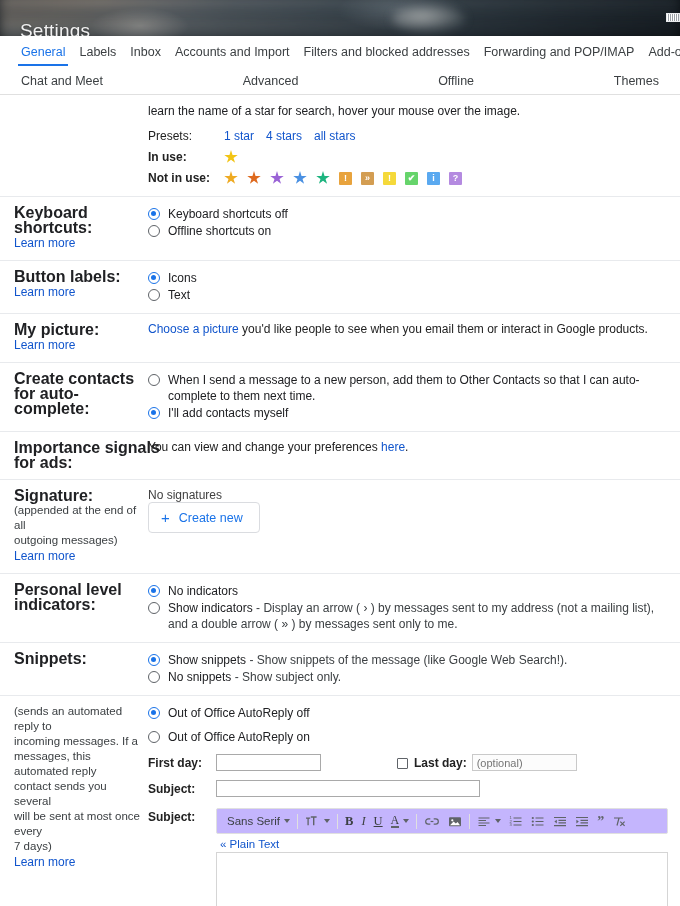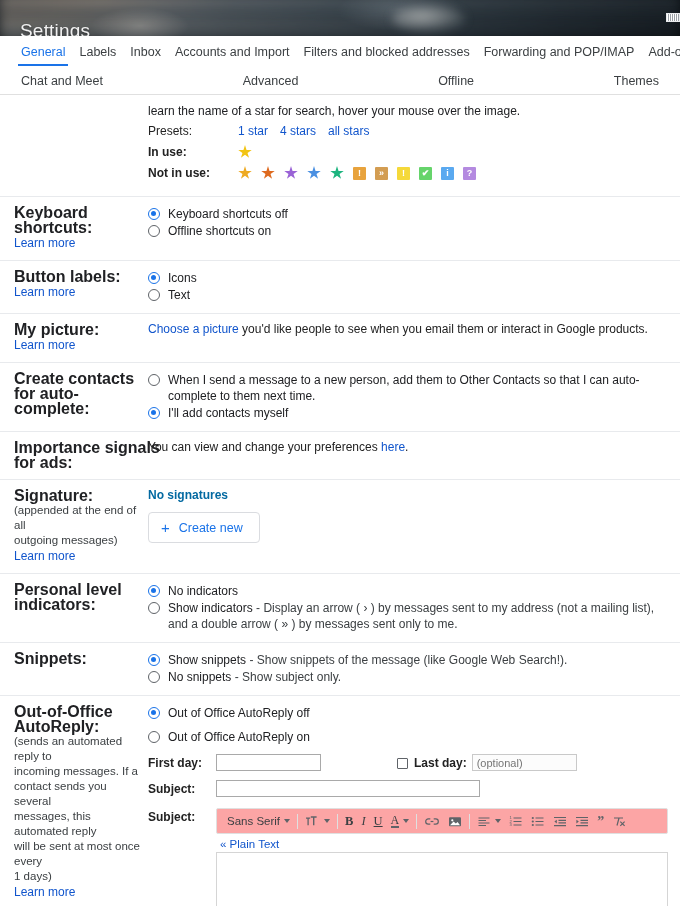--- a/index.html
+++ b/index.html
@@ -114,21 +114,21 @@
     line-height: 15px;
   }
   .field-col { flex: 1 1 auto; padding-right: 12px; }
   a, .link {
     color: #15c; text-decoration: none; cursor: pointer;
   }
   .learn { color: #15c; font-size: 12px; cursor: pointer; line-height: 16px; display:inline-block;}
 
   
   .stars-intro { font-size: 12px; color: #202124; line-height: 16px; padding-bottom: 5px; }
-  .star-line { display: flex; align-items: flex-start; height: 19px; margin-bottom: 2px; gap: 14px; }
+  .star-line { display: flex; align-items: flex-end; height: 19px; margin-bottom: 2px; }
   .star-line .cap { font-weight: bold; font-size: 12px; width: 76px; flex: 0 0 76px; }
   .star-line .cap.normal { font-weight: normal; }
   .preset-links { display: flex; gap: 12px; }
   .preset-links span { color: #15c; font-size: 12px; cursor: pointer; }
   .icon-strip { display: flex; align-items: center; gap: 9px; }
   .star {
     width: 14px; height: 14px; display: inline-block;
     clip-path: polygon(50% 0%, 61% 35%, 98% 35%, 68% 57%, 79% 91%, 50% 70%, 21% 91%, 32% 57%, 2% 35%, 39% 35%);
   }
   .badge {
@@ -156,21 +156,21 @@
   .opt-text b { font-weight: normal; }
   .opt-text .dim { color: #3c4043; font-weight: normal; }
 
   .cbox {
     width: 11px; height: 11px; border: 1px solid #5f6368;
     background: #fff; flex: 0 0 11px; margin-right: 6px;
     margin-top: 2px; cursor: pointer; border-radius: 1px;
   }
 
   
-  .nosig { font-weight: bold; font-size: 12px; color: #0369a1; margin-bottom: 10px; }
+  .nosig { font-weight: normal; font-size: 12px; color: #404040; margin-bottom: 0; }
   .btn-create {
     display: inline-flex; align-items: center; gap: 9px;
     border: 1px solid #dadce0; border-radius: 4px;
     padding: 7px 16px 7px 12px;
     color: #1a73e8; font-size: 12.5px; font-weight: 500;
     background: #fff; cursor: pointer;
   }
   .btn-create .plus { font-size: 15px; line-height: 1; }
 
   
@@ -186,21 +186,21 @@
   .tbox.firstday { width: 105px; }
   .tbox.subject  { width: 264px; }
   .tbox.lastday  { width: 105px; border-color: #c9c9c9; color:#9aa0a6; background:#fcfcfc;}
   .lastday-group { display: flex; align-items: center; margin-left: 76px; }
   .lastday-group .lbl { font-weight: bold; font-size: 12px; margin-right: 5px; }
 
   
   .editor-wrap { margin-top: 2px; }
   .toolbar {
     display: flex; align-items: center;
-    border: 1px solid #e0e0e0; background: #fca5a5;
+    border: 1px solid #e0e0e0; background: #c4b5fd;
     height: 26px; width: 452px; padding: 0 2px;
     border-radius: 2px;
   }
   .tb-item {
     display: flex; align-items: center; justify-content: center;
     height: 22px; padding: 0 4px; color: #5f6368;
     font-size: 12px; cursor: pointer; white-space: nowrap;
   }
   .tb-font { padding: 0 4px 0 8px; font-size: 11.5px; color: #3c4043; }
   .caret {
@@ -402,28 +402,27 @@
         </div>
         <div class="opt">
           <span class="radio"></span>
           <span class="opt-text"><b>No snippets</b><span class="dim"> - Show subject only.</span></span>
         </div>
       </div>
   </div>
 
   <div class="row noborder">
     <div class="label-col">
-      <div class="lbl">Out-of-Office AutoReply:</div>
       <div id="ooo-sub">
           <div class="sub">(sends an automated reply to</div>
           <div class="sub">incoming messages. If a</div>
+          <div class="sub">messages, this automated reply</div>
           <div class="sub">contact sends you several</div>
-          <div class="sub">messages, this automated reply</div>
           <div class="sub">will be sent at most once every</div>
-          <div class="sub">1 days)</div>
+          <div class="sub">7 days)</div>
         </div>
       <div class="learn">Learn more</div>
     </div>
     <div class="field-col">
       <div id="ooo-opts">
           <div class="opt">
             <span class="radio on"></span>
             <span class="opt-text"><b>Out of Office AutoReply off</b></span>
           </div>
           <div class="opt" style="margin-top: 8px;">

